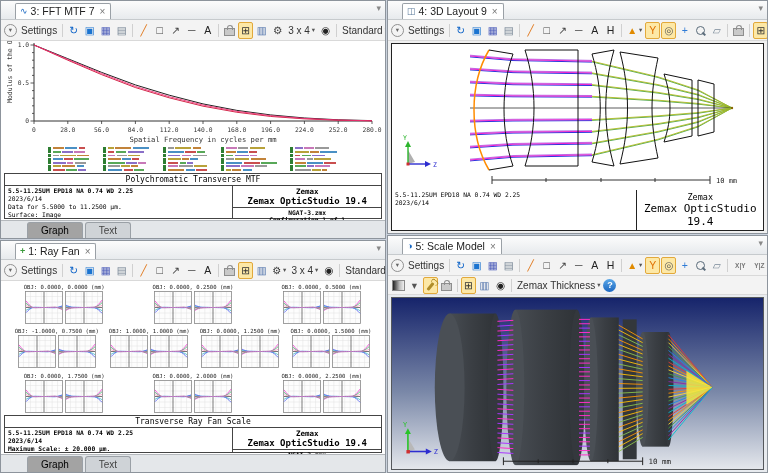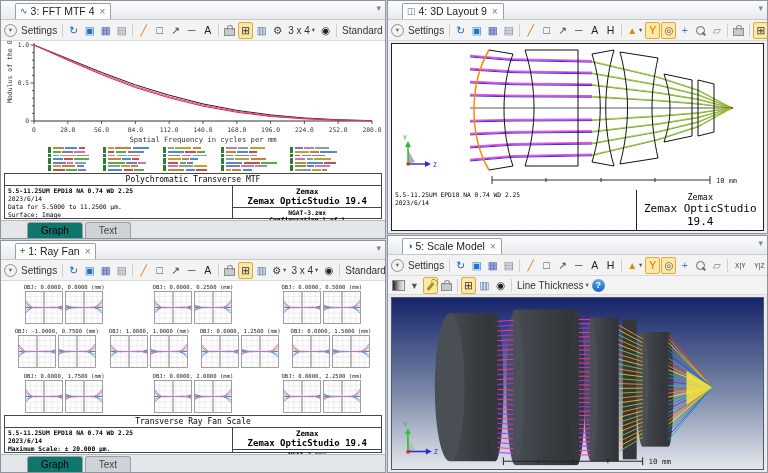--- a/index.html
+++ b/index.html
@@ -28,21 +28,21 @@
   .ic-zoom{position:relative;display:block;width:7px;height:7px;border:1.4px solid #5a6b7a;border-radius:50%}
   .ic-zoom::after{content:"";position:absolute;left:5px;top:6px;width:4px;height:1.6px;background:#5a6b7a;transform:rotate(45deg)}
   .ic-grad{display:block;width:13px;height:9px;border:1px solid #888;background:linear-gradient(90deg,#222,#bbb 60%,#eee)}
   .ic-wrench{display:block;width:3px;height:9px;background:#b08d2a;border-radius:1px;transform:rotate(40deg);position:relative;margin-top:2px}
   .ic-wrench::before{content:"";position:absolute;top:-4px;left:-2px;width:6px;height:4px;border-radius:50%;border:1.5px solid #b08d2a;border-bottom:none}
   
   .content{flex:1;background:#fff;position:relative;overflow:hidden;display:flex;flex-direction:column}
   
   .sheetbar{flex:0 0 17px;background:#e4e7ea;border-top:1px solid #b5b9bd;display:flex;align-items:flex-end;padding-left:26px;gap:2px}
   .stab{font-size:10px;padding:0 13px;height:15px;display:flex;align-items:center;border:1px solid #9aa0a6;border-bottom:none;border-radius:3px 3px 0 0;background:#cfd3d7;color:#444}
-  .stab.active{background:#0f766e;color:#000}
+  .stab.active{background:#a3a3a3;color:#000}
   
   .infobox{margin:0 3px 1px 3px;border:1px solid #444;font-family:"DejaVu Sans Mono",monospace;background:#fff;flex:1;display:flex;flex-direction:column;min-height:0}
   .ib-title{text-align:center;font-size:8px;border-bottom:1px solid #444;padding:1px 0;flex:0 0 auto}
   .ib-cols{display:flex;flex:1;min-height:0}
   .ib-left{flex:1.5;padding:1px 3px;font-size:6.3px;line-height:1.25;overflow:hidden}
   .ib-left > :first-child{font-weight:bold}
   .ib-right{flex:1;border-left:1px solid #444;display:flex;flex-direction:column}
   .ib-r-top{flex:1.15;text-align:center;padding:1px;display:flex;flex-direction:column;justify-content:center}
   .ib-maker{font-size:7.5px;font-weight:bold}
   .ib-prod{font-size:9px;font-weight:bold}
@@ -72,21 +72,21 @@
   .sh-frame{position:absolute;top:2px;left:3px;right:3px;bottom:2px;border:1px solid #55585c;overflow:hidden}
   svg text{font-family:"DejaVu Sans Mono",monospace}
 </style>
 </head>
 <body>
 
 <div class="panel" style="left:0;top:0;width:386px;height:239px">
   <div class="tabbar">
     <div class="wtab">
       <span class="wtab-ic" style="color:#1565c0">∿</span>
-      <span>3: FFT MTF 4</span>
+      <span>3: FFT MTF 7</span>
       <span class="wtab-x">×</span>
     </div>
     <span class="pin">▾</span>
   </div>
   <div class="toolbar">
       <span class="ic-cir">▾</span>
       <span class="tb-lbl">Settings</span>
       <div class="tb-sep"></div>
       <span class="tb-ic" style="color: rgb(18, 102, 200);">↻</span>
       <span class="tb-ic" style="color: rgb(27, 116, 208);">▣</span>
@@ -1150,21 +1150,21 @@
       </span>
       <span class="tb-ic">
         <i class="ic-lock"></i>
       </span>
       <div class="tb-sep"></div>
       <span class="tb-ic hl" style="color: rgb(51, 51, 51);">⊞</span>
       <span class="tb-ic" style="color: rgb(74, 110, 168);">▥</span>
       <span class="tb-ic" style="color: rgb(34, 34, 34);">◉</span>
       <div class="tb-sep"></div>
       <span class="tb-dd">
-        <span>Line Thickness</span>
+        <span>Zemax Thickness</span>
         <span class="car">▾</span>
       </span>
       <span class="ic-help">?</span>
     </div>
   <div class="content" style="background:#e8ebef">
     <div class="sh-frame">
       <svg id="shsvg" width="100%" height="100%" viewBox="0 0 373 176" preserveAspectRatio="none">
         <defs>
           <linearGradient id="skybg" x1="0" y1="0" x2="0" y2="1">
             <stop offset="0" stop-color="#16246b"></stop>

